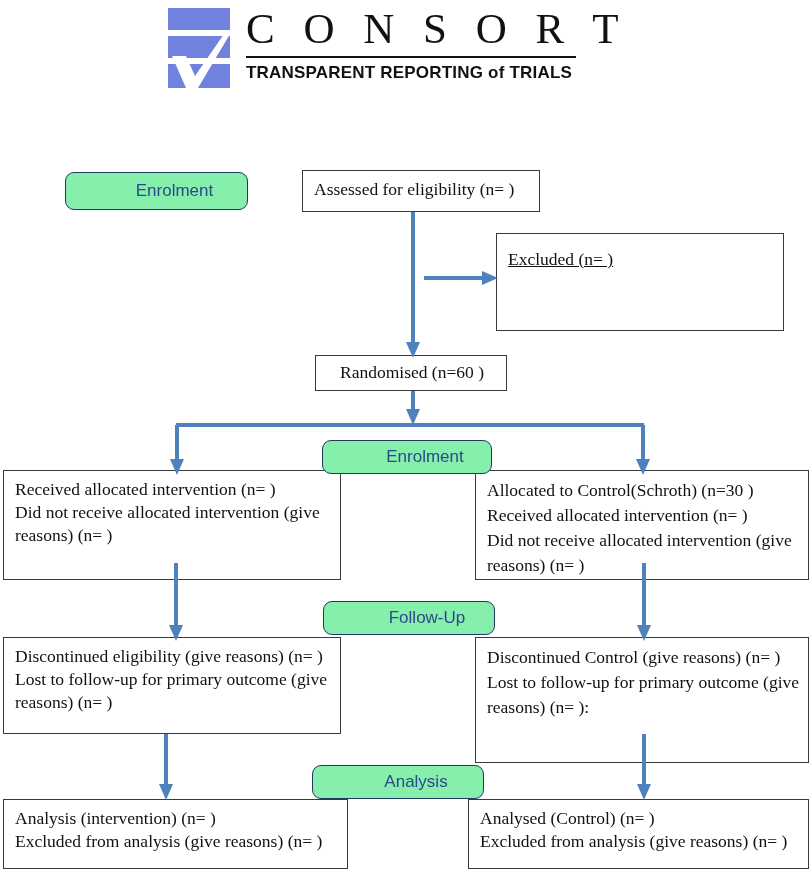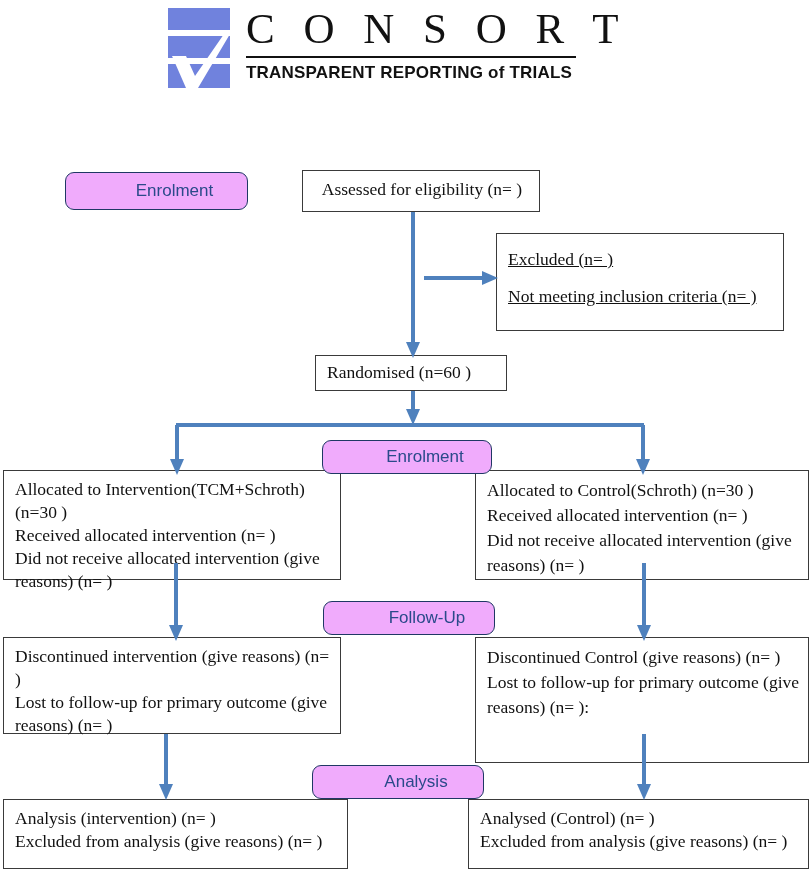--- a/index.html
+++ b/index.html
@@ -86,21 +86,21 @@
     font-size: 17.5px;
     line-height: 23px;
     padding: 7px 9px 6px 11px;
   }
   .box .ln { white-space: nowrap; }
   .box.wrap .ln { white-space: normal; }
 
   .stage {
     position: absolute;
     box-sizing: border-box;
-    background: #f0abfc;
+    background: #86efac;
     border: 1.6px solid #1f3864;
     border-radius: 9px;
     color: #2a4a8a;
     font-family: "Liberation Sans", sans-serif;
     font-size: 17px;
     display: flex;
     align-items: center;
     justify-content: center;
     z-index: 5;
     padding-left: 36px;
@@ -129,45 +129,44 @@
     <div id="consort-word">C O N S O R T</div>
     <div id="consort-rule"></div>
     <div id="consort-tagline">TRANSPARENT REPORTING of TRIALS</div>
   </div>
 </div>
 
 <div class="stage" style="left:65px; top:172px; width:183px; height:38px;">
   <span>Enrolment</span>
 </div>
 
-<div class="box" style="left:302px; top:170px; width:238px; height:42px;text-align:center;">
+<div class="box" style="left:302px; top:170px; width:238px; height:42px;">
   <div class="ln">Assessed for eligibility (n= )</div>
 </div>
 
 <div class="arrow-v" style="left:405px; top:212px; width:16px; height:146px;">
   <svg width="16" height="146" viewBox="0 0 16 146">
     <line x1="8" y1="0" x2="8" y2="134" stroke="#4f81bd" stroke-width="4"></line>
     <polygon points="8,146 1,130 15,130" fill="#4f81bd"></polygon>
   </svg>
 </div>
 
 <div class="arrow-h" style="left:424px; top:270px; width:74px; height:16px;">
   <svg width="74" height="16" viewBox="0 0 74 16">
     <line x1="0" y1="8" x2="62" y2="8" stroke="#4f81bd" stroke-width="4"></line>
     <polygon points="74,8 58,1 58,15" fill="#4f81bd"></polygon>
   </svg>
 </div>
 
 <div class="box" style="left:496px; top:233px; width:288px; height:98px; padding-top:14px;text-decoration:underline;">
   <div class="ln">Excluded (n= )</div>
   <div class="ln" style="height:14px;"></div>
-  <div class="ln">Not meeting inclusion criteria (n= )</div>
-</div>
-
-<div class="box" style="left:315px; top:355px; width:192px; height:36px; padding-top:5px;">
+</div>
+
+<div class="box" style="left:315px; top:355px; width:192px; height:36px; padding-top:5px;text-align:center;">
   <div class="ln">Randomised (n=60 )</div>
 </div>
 
 <div class="arrow-v" style="left:405px; top:391px; width:16px; height:34px;">
   <svg width="16" height="34" viewBox="0 0 16 34">
     <line x1="8" y1="0" x2="8" y2="22" stroke="#4f81bd" stroke-width="4"></line>
     <polygon points="8,34 1,18 15,18" fill="#4f81bd"></polygon>
   </svg>
 </div>
 
@@ -179,21 +178,20 @@
     <line x1="483" y1="4" x2="483" y2="42" stroke="#4f81bd" stroke-width="4"></line>
     <polygon points="483,54 476,38 490,38" fill="#4f81bd"></polygon>
   </svg>
 </div>
 
 <div class="stage" style="left:322px; top:440px; width:170px; height:34px;">
   <span>Enrolment</span>
 </div>
 
 <div class="box wrap" style="left:3px; top:470px; width:338px; height:110px;">
-  <div class="ln">Allocated to Intervention(TCM+Schroth) (n=30 )</div>
   <div class="ln">Received allocated intervention (n= )</div>
   <div class="ln">Did not receive allocated intervention (give reasons) (n= )</div>
 </div>
 
 <div class="box wrap" style="left:475px; top:470px; width:334px; height:110px; line-height:25px;">
   <div class="ln">Allocated to Control(Schroth) (n=30 )</div>
   <div class="ln">Received allocated intervention (n= )</div>
   <div class="ln">Did not receive allocated intervention (give reasons) (n= )</div>
 </div>
 
@@ -209,21 +207,21 @@
     <line x1="8" y1="0" x2="8" y2="66" stroke="#4f81bd" stroke-width="4"></line>
     <polygon points="8,78 1,62 15,62" fill="#4f81bd"></polygon>
   </svg>
 </div>
 
 <div class="stage" style="left:323px; top:601px; width:172px; height:34px;align-items:center;">
   <span>Follow-Up</span>
 </div>
 
 <div class="box wrap" style="left:3px; top:637px; width:338px; height:97px;">
-  <div class="ln">Discontinued intervention (give reasons) (n= )</div>
+  <div class="ln">Discontinued eligibility (give reasons) (n= )</div>
   <div class="ln">Lost to follow-up for primary outcome (give reasons) (n= )</div>
 </div>
 
 <div class="box wrap" style="left:475px; top:637px; width:334px; height:126px; line-height:25px;">
   <div class="ln">Discontinued Control (give reasons) (n= )</div>
   <div class="ln">Lost to follow-up for primary outcome (give reasons) (n= ):</div>
 </div>
 
 <div class="arrow-v" style="left:158px; top:734px; width:16px; height:66px;">
   <svg width="16" height="66" viewBox="0 0 16 66">

